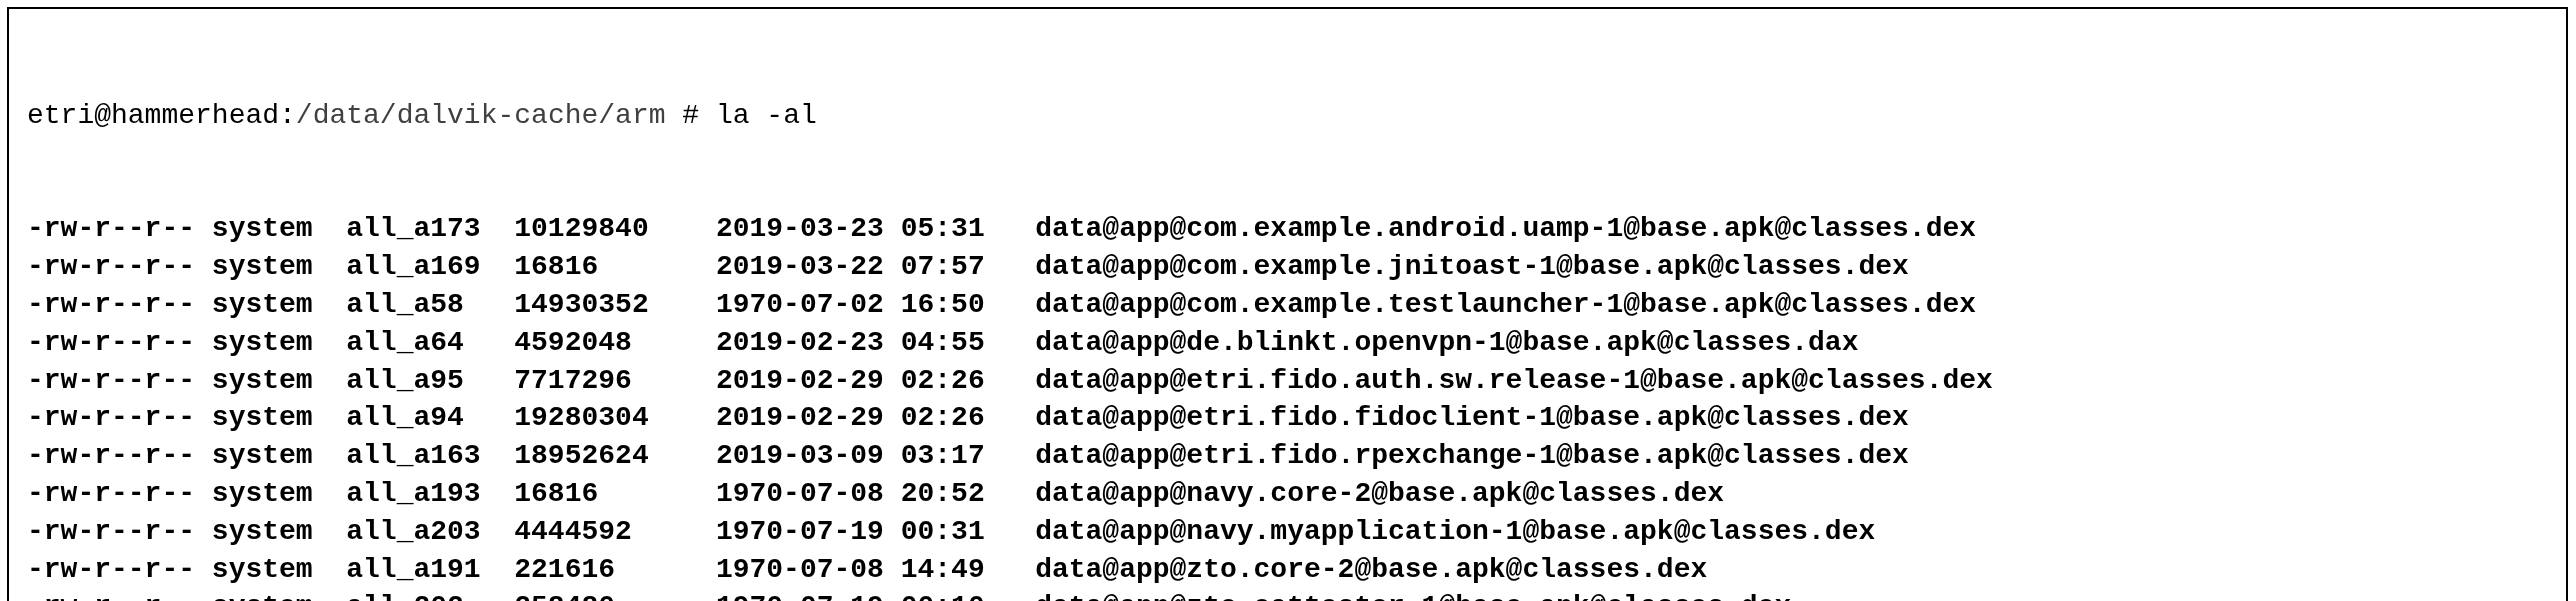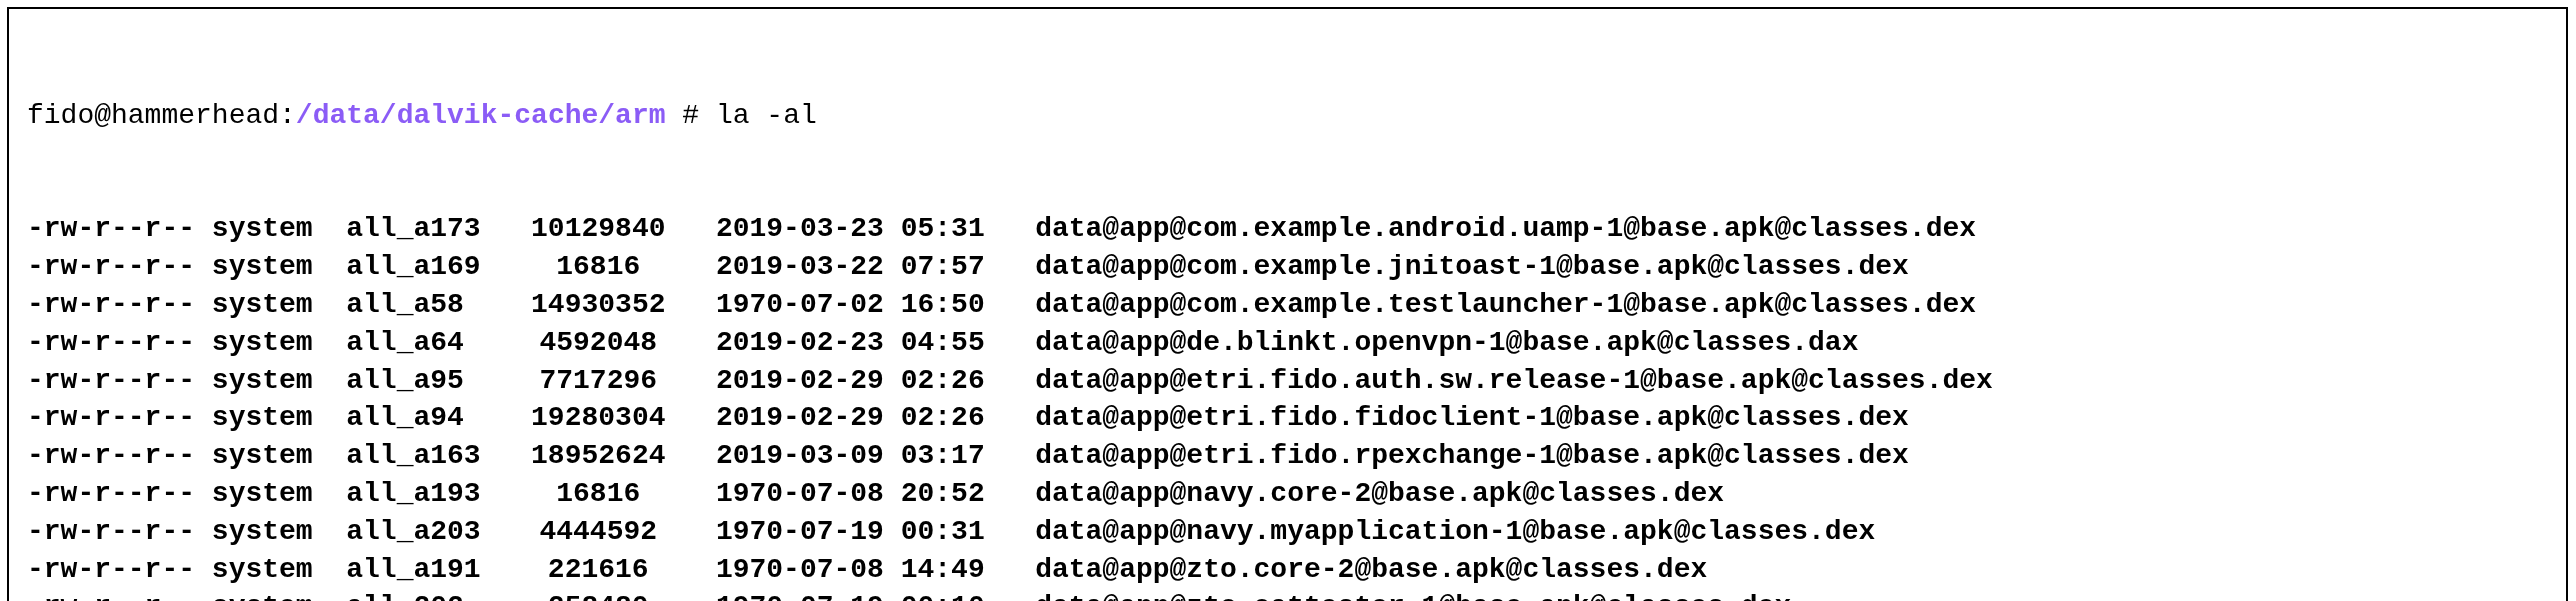--- a/index.html
+++ b/index.html
@@ -17,37 +17,37 @@
     color: #000;
     white-space: pre;
     box-sizing: border-box;
     width: 2561px;
   }
   .prompt-line {
     display: flex;
     flex-wrap: nowrap;
   }
   .prompt-host { color: #000; }
-  .prompt-path { color: #8b5cf6; font-weight: bold; } 
+  .prompt-path { color: #404040; } 
   .prompt-cmd  { color: #000; }
   .row {
     display: flex;
     flex-wrap: nowrap;
     font-weight: bold;
   }
   .col-perm  { width: 11ch; }
   .col-owner { width: 8ch; }
   .col-group { width: 10ch; }
-  .col-size  { width: 10ch; text-align: center; padding-right: 2ch; }
+  .col-size  { width: 10ch; text-align: left; padding-right: 2ch; }
   .col-date  { width: 11ch; }
   .col-time  { width: 8ch; }
   .col-name  { flex: 1; }
 </style>
 </head>
 <body>
 
 <div class="terminal-box">
   <div class="prompt-line">
-    <span class="prompt-host">fido@hammerhead:</span><span class="prompt-path">/data/dalvik-cache/arm</span><span class="prompt-cmd"> # </span><span class="prompt-cmd">la -al</span>
+    <span class="prompt-host">etri@hammerhead:</span><span class="prompt-path">/data/dalvik-cache/arm</span><span class="prompt-cmd"> # </span><span class="prompt-cmd">la -al</span>
   </div>
   <div id="listing"><div class="row"><span class="col-perm">-rw-r--r--</span><span class="col-owner">system</span><span class="col-group">all_a173</span><span class="col-size">10129840</span><span class="col-date">2019-03-23</span><span class="col-time">05:31</span><span class="col-name">data@app@com.example.android.uamp-1@base.apk@classes.dex</span></div><div class="row"><span class="col-perm">-rw-r--r--</span><span class="col-owner">system</span><span class="col-group">all_a169</span><span class="col-size">16816</span><span class="col-date">2019-03-22</span><span class="col-time">07:57</span><span class="col-name">data@app@com.example.jnitoast-1@base.apk@classes.dex</span></div><div class="row"><span class="col-perm">-rw-r--r--</span><span class="col-owner">system</span><span class="col-group">all_a58</span><span class="col-size">14930352</span><span class="col-date">1970-07-02</span><span class="col-time">16:50</span><span class="col-name">data@app@com.example.testlauncher-1@base.apk@classes.dex</span></div><div class="row"><span class="col-perm">-rw-r--r--</span><span class="col-owner">system</span><span class="col-group">all_a64</span><span class="col-size">4592048</span><span class="col-date">2019-02-23</span><span class="col-time">04:55</span><span class="col-name">data@app@de.blinkt.openvpn-1@base.apk@classes.dax</span></div><div class="row"><span class="col-perm">-rw-r--r--</span><span class="col-owner">system</span><span class="col-group">all_a95</span><span class="col-size">7717296</span><span class="col-date">2019-02-29</span><span class="col-time">02:26</span><span class="col-name">data@app@etri.fido.auth.sw.release-1@base.apk@classes.dex</span></div><div class="row"><span class="col-perm">-rw-r--r--</span><span class="col-owner">system</span><span class="col-group">all_a94</span><span class="col-size">19280304</span><span class="col-date">2019-02-29</span><span class="col-time">02:26</span><span class="col-name">data@app@etri.fido.fidoclient-1@base.apk@classes.dex</span></div><div class="row"><span class="col-perm">-rw-r--r--</span><span class="col-owner">system</span><span class="col-group">all_a163</span><span class="col-size">18952624</span><span class="col-date">2019-03-09</span><span class="col-time">03:17</span><span class="col-name">data@app@etri.fido.rpexchange-1@base.apk@classes.dex</span></div><div class="row"><span class="col-perm">-rw-r--r--</span><span class="col-owner">system</span><span class="col-group">all_a193</span><span class="col-size">16816</span><span class="col-date">1970-07-08</span><span class="col-time">20:52</span><span class="col-name">data@app@navy.core-2@base.apk@classes.dex</span></div><div class="row"><span class="col-perm">-rw-r--r--</span><span class="col-owner">system</span><span class="col-group">all_a203</span><span class="col-size">4444592</span><span class="col-date">1970-07-19</span><span class="col-time">00:31</span><span class="col-name">data@app@navy.myapplication-1@base.apk@classes.dex</span></div><div class="row"><span class="col-perm">-rw-r--r--</span><span class="col-owner">system</span><span class="col-group">all_a191</span><span class="col-size">221616</span><span class="col-date">1970-07-08</span><span class="col-time">14:49</span><span class="col-name">data@app@zto.core-2@base.apk@classes.dex</span></div><div class="row"><span class="col-perm">-rw-r--r--</span><span class="col-owner">system</span><span class="col-group">all_202</span><span class="col-size">258480</span><span class="col-date">1970-07-19</span><span class="col-time">00:10</span><span class="col-name">data@app@zto.oattester-1@base.apk@classes.dex</span></div></div>
 </div>
 
 
 </body></html>

